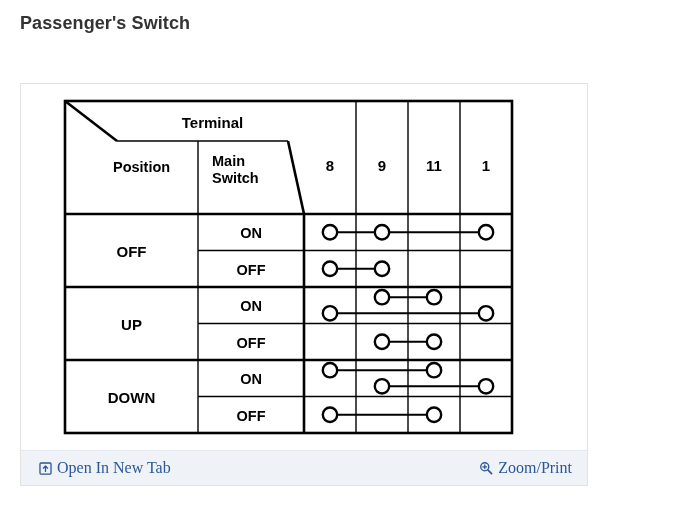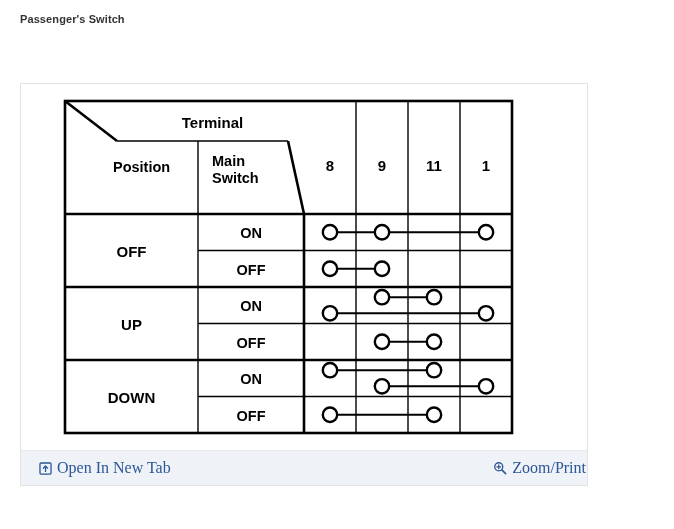--- a/index.html
+++ b/index.html
@@ -11,21 +11,21 @@
     width: 674px;
     height: 529px;
     position: relative;
     font-family: "Liberation Sans", sans-serif;
     overflow: hidden;
   }
   #page-title {
     position: absolute;
     left: 20px;
     top: 13px;
-    font-size: 11px;
+    font-size: 18px;
     font-weight: 600;
     color: #333333;
     letter-spacing: 0.1px;
   }
   #card {
     position: absolute;
     left: 20px;
     top: 83px;
     width: 568px;
     height: 403px;
@@ -66,21 +66,21 @@
     gap: 5px;
     color: #2b5797;
     font-family: "Liberation Serif", serif;
     font-size: 16px;
     cursor: pointer;
     text-decoration: none;
     line-height: 20px;
     white-space: nowrap;
   }
   #open-new-tab-link { left: 17px; }
-  #zoom-print-link  { right: 1px; justify-content: center; }
+  #zoom-print-link  { right: 15px; justify-content: center; }
   .footer-link .icon-box {
     display: inline-flex;
     align-items: center;
     justify-content: center;
     width: 14px;
     height: 14px;
     flex: 0 0 auto;
   }
   .footer-link .label { display: inline-block; }
 </style>

